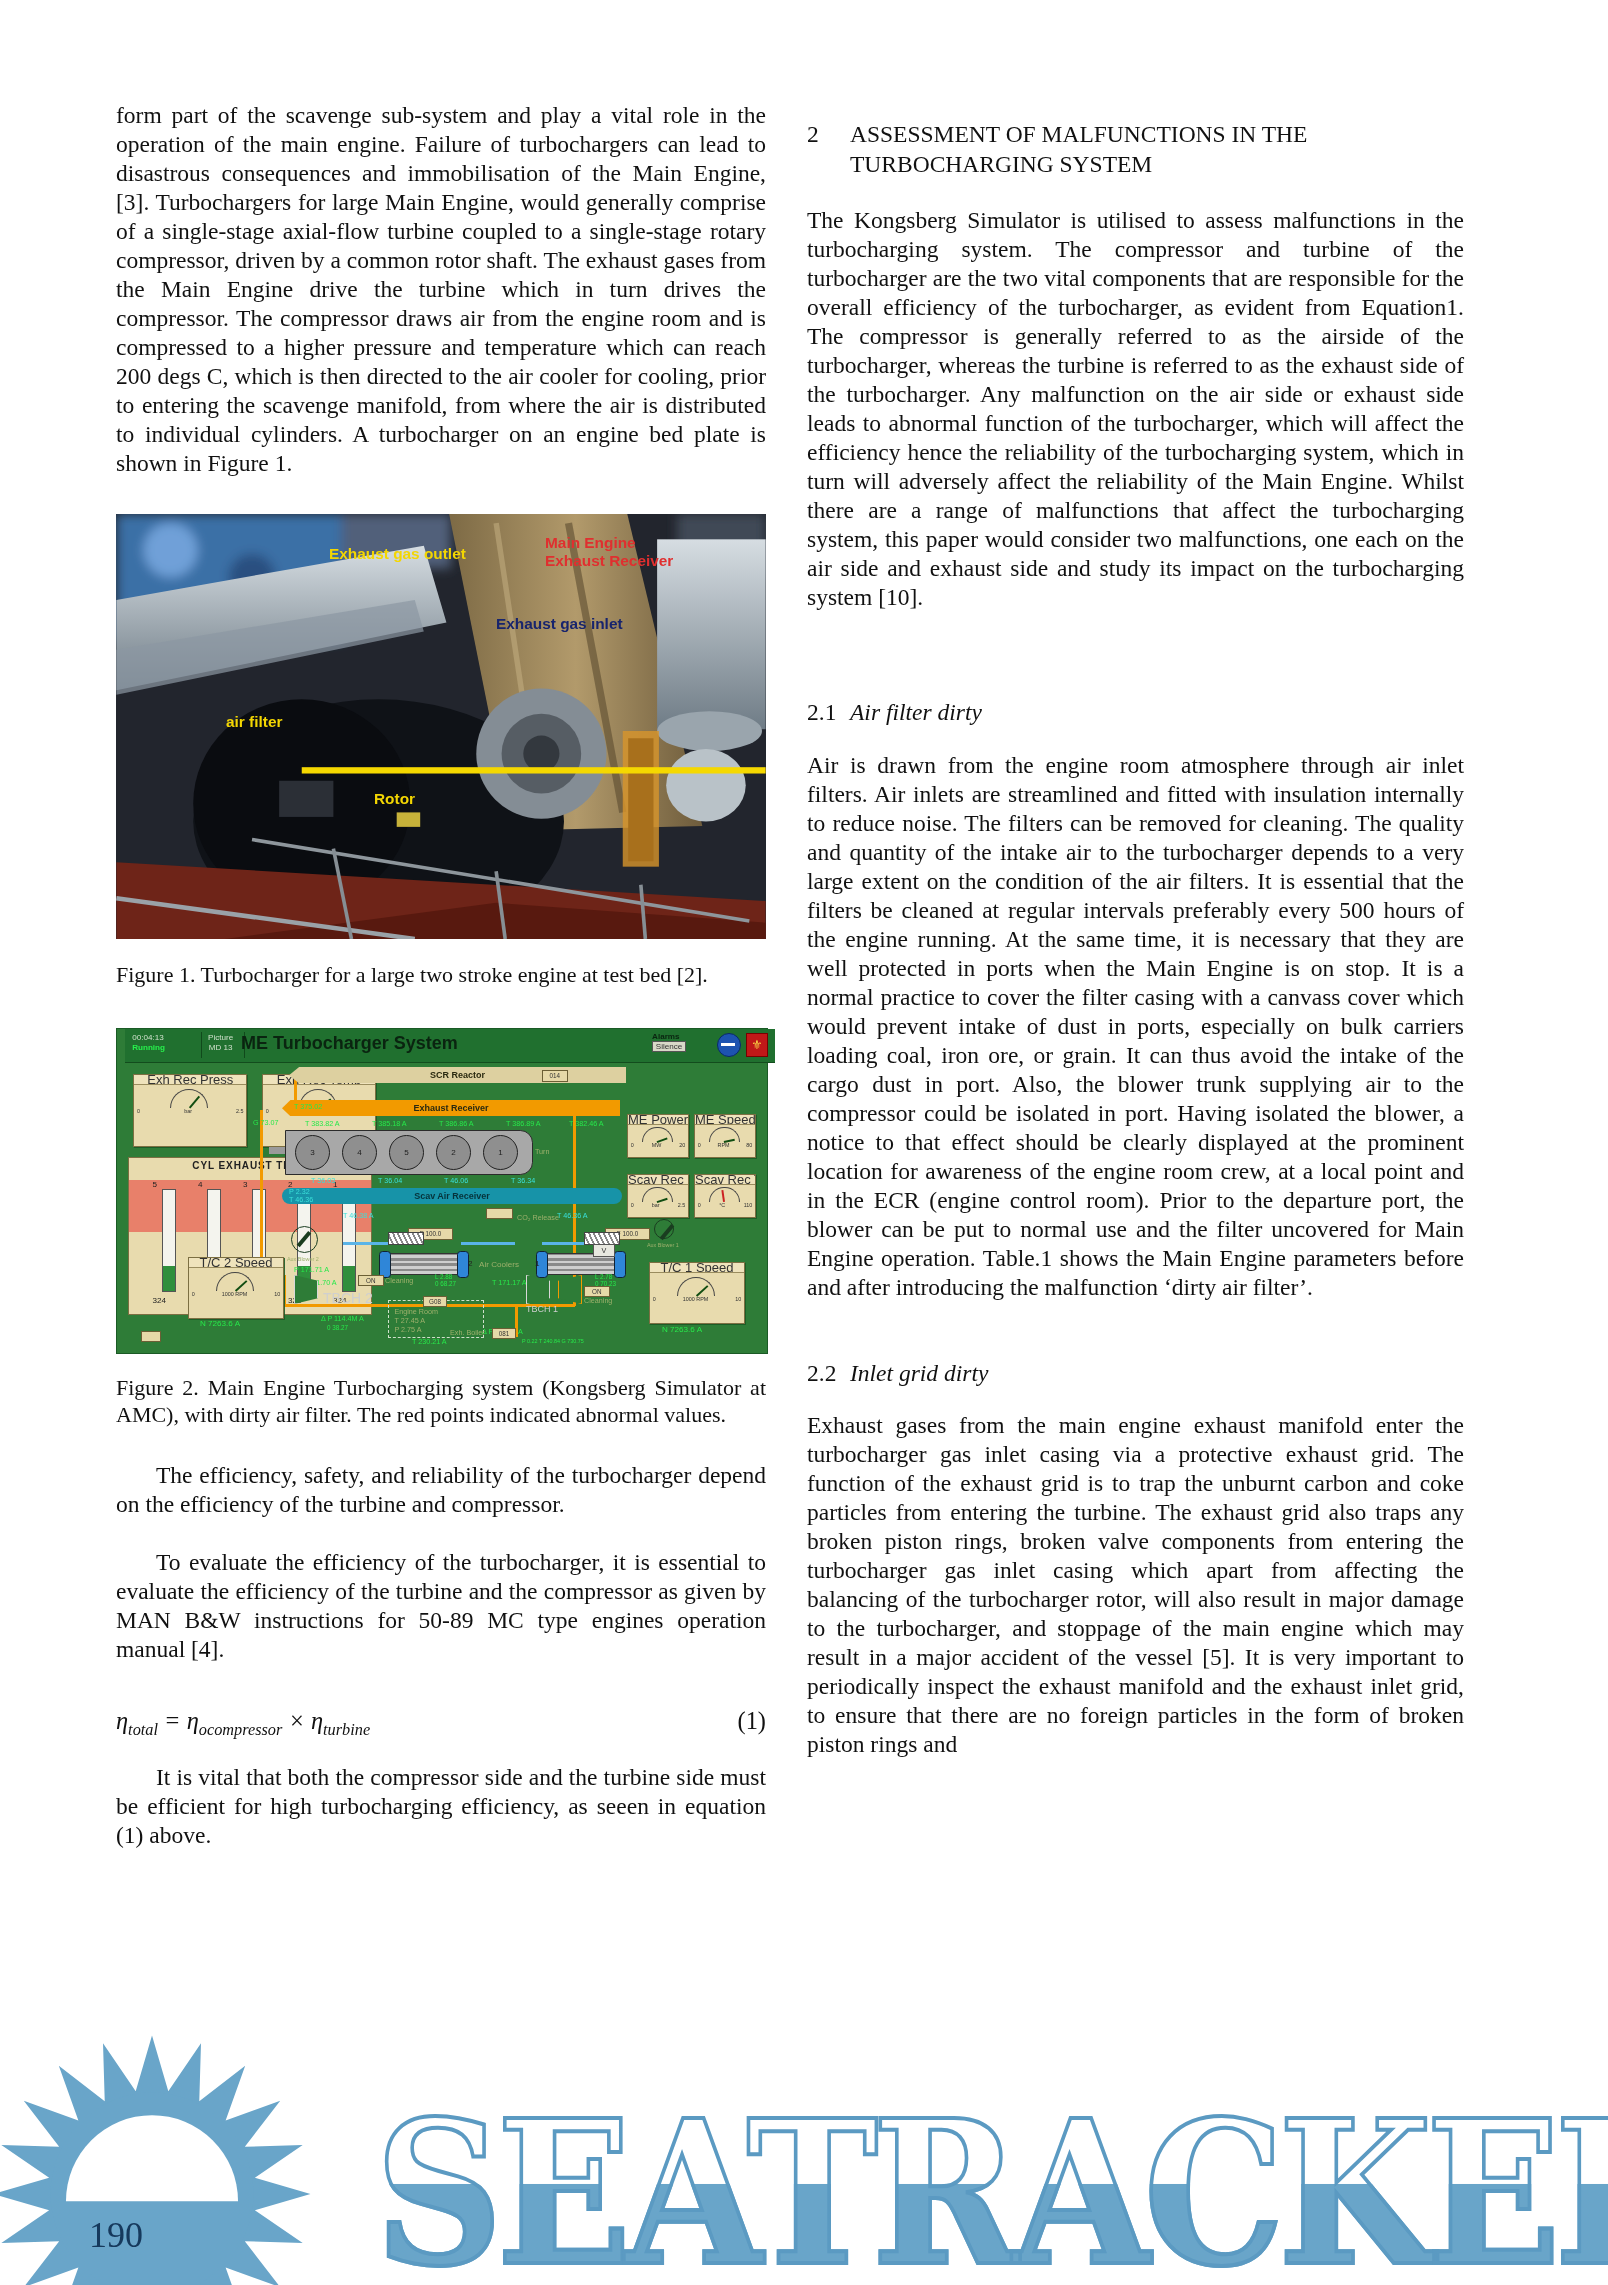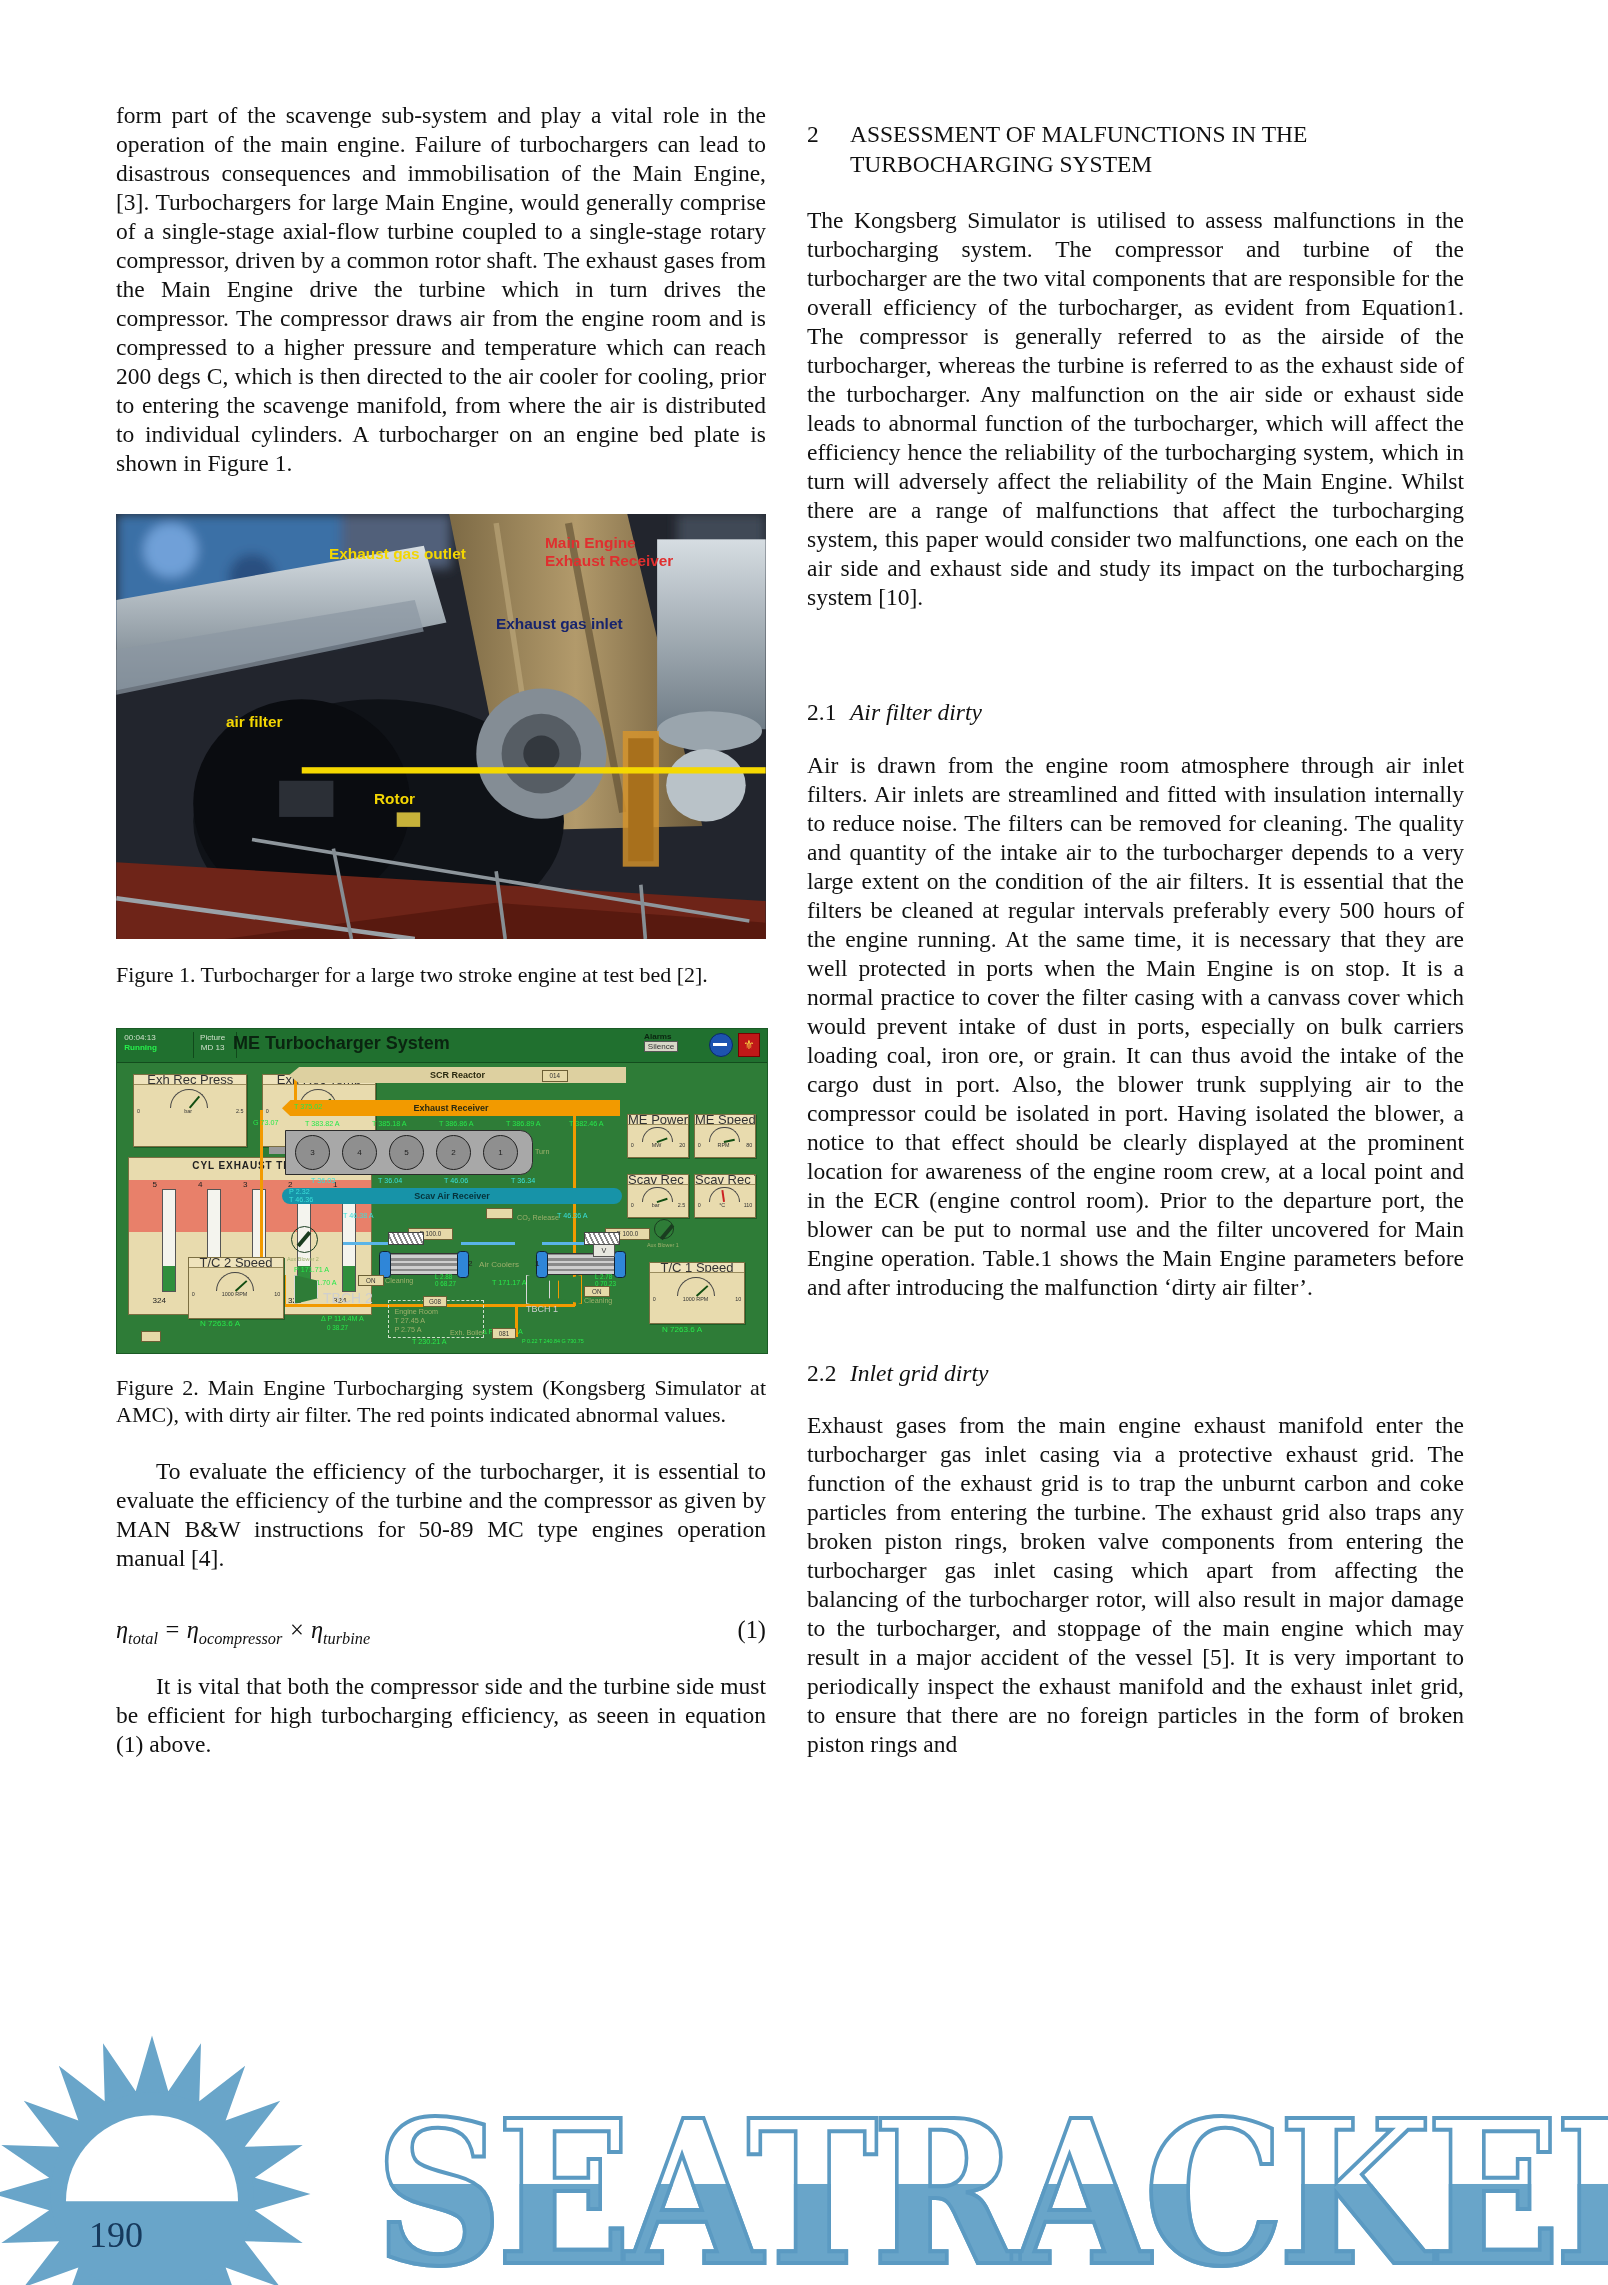--- a/index.html
+++ b/index.html
@@ -24,21 +24,21 @@
   
   .fig1{position:relative;width:650px;height:425px;margin-top:36px;overflow:hidden;background:#23262e;}
   .fig1 svg{position:absolute;left:0;top:0;}
   .flabel{position:absolute;font-family:"Liberation Sans",sans-serif;font-weight:bold;font-size:15.4px;line-height:18px;}
   .fl-yellow{color:#f3d602;}
   .fl-red{color:#e02f2f;}
   .fl-navy{color:#17246d;}
   
   .fig2{position:relative;width:650px;height:324px;margin-top:40px;background:#2e7c37;border:0.9px solid #1b5a26;font-family:"Liberation Sans",sans-serif;}
   .abs{position:absolute;}
-  .f2-head{position:absolute;left:0;top:0;width:100%;height:33px;background:#20702f;border-bottom:0.9px solid #134c1d;}
+  .f2-head{position:absolute;left:8px;top:0;width:100%;height:33px;background:#20702f;border-bottom:0.9px solid #134c1d;}
   .f2-box{position:absolute;top:2.7px;height:25px;padding:0.9px 3.6px;font-size:8.1px;line-height:10px;color:#cfe0cb;border-right:0.9px solid #10491b;}
   .f2-run{color:#27f04c;font-weight:bold;}
   .f2-title{position:absolute;left:116px;top:3.6px;font-size:18px;color:#0a2410;font-weight:bold;}
   .f2-alarm{position:absolute;right:89px;top:2.7px;font-size:8.1px;line-height:10px;color:#0a2410;font-weight:bold;}
   .f2-sil{font-weight:normal;background:#d8d8c8;border:0.9px solid #555;padding:0 2.7px;color:#333;}
   .roundel{position:absolute;top:3.6px;width:22px;height:22px;border-radius:50%;background:#1d53b0;border:0.9px solid #0a2a66;}
   .roundel:after{content:"";position:absolute;left:2.7px;top:9px;width:14.5px;height:3.6px;background:#fff;}
   .crest{position:absolute;top:3.6px;width:20px;height:22px;background:#c01818;border:0.9px solid #700;color:#f5c842;font-size:12.7px;text-align:center;line-height:22px;}
   .bar{position:absolute;height:16.3px;font-size:9px;font-weight:bold;color:#2a2a10;text-align:center;line-height:16.3px;}
   .bar-scr{background:#ddd0a0;clip-path:polygon(0 50%,3% 0,100% 0,100% 100%,3% 100%);}
@@ -421,20 +421,21 @@
 
     <div class="vbtn" style="left:476px;top:215px;">V</div>
 
     <span class="khaki abs" style="left:333px;top:300px;">Exh. Boiler</span>
     <div class="chip" style="left:375px;top:299px;width:22px;height:9px;line-height:9px;position:absolute;">081</div>
     <span class="lime abs" style="left:405px;top:308px;font-size:5.4px;">P 0.22  T 240.84  G 730.75</span>
   </div>
 
   <p class="caption" style="margin-top:20px;">Figure 2. Main Engine Turbocharging system (Kongsberg Simulator at AMC), with dirty air filter. The red points indicated abnormal values.</p>
 
+  <p class="p indent sp36">The efficiency, safety, and reliability of the turbocharger depend on the efficiency of the turbine and compressor.</p>
   <p class="p indent sp16">To evaluate the efficiency of the turbocharger, it is essential to evaluate the efficiency of the turbine and the compressor as given by MAN B&amp;W instructions for 50-89 MC type engines operation manual [4].</p>
 
   <div class="equation">
     <span class="eq-body">
       <span>η</span><sub>total</sub>
       <span>=</span>
       <span>η</span><sub>ocompressor</sub>
       <span>×</span>
       <span>η</span><sub>turbine</sub>
     </span>

